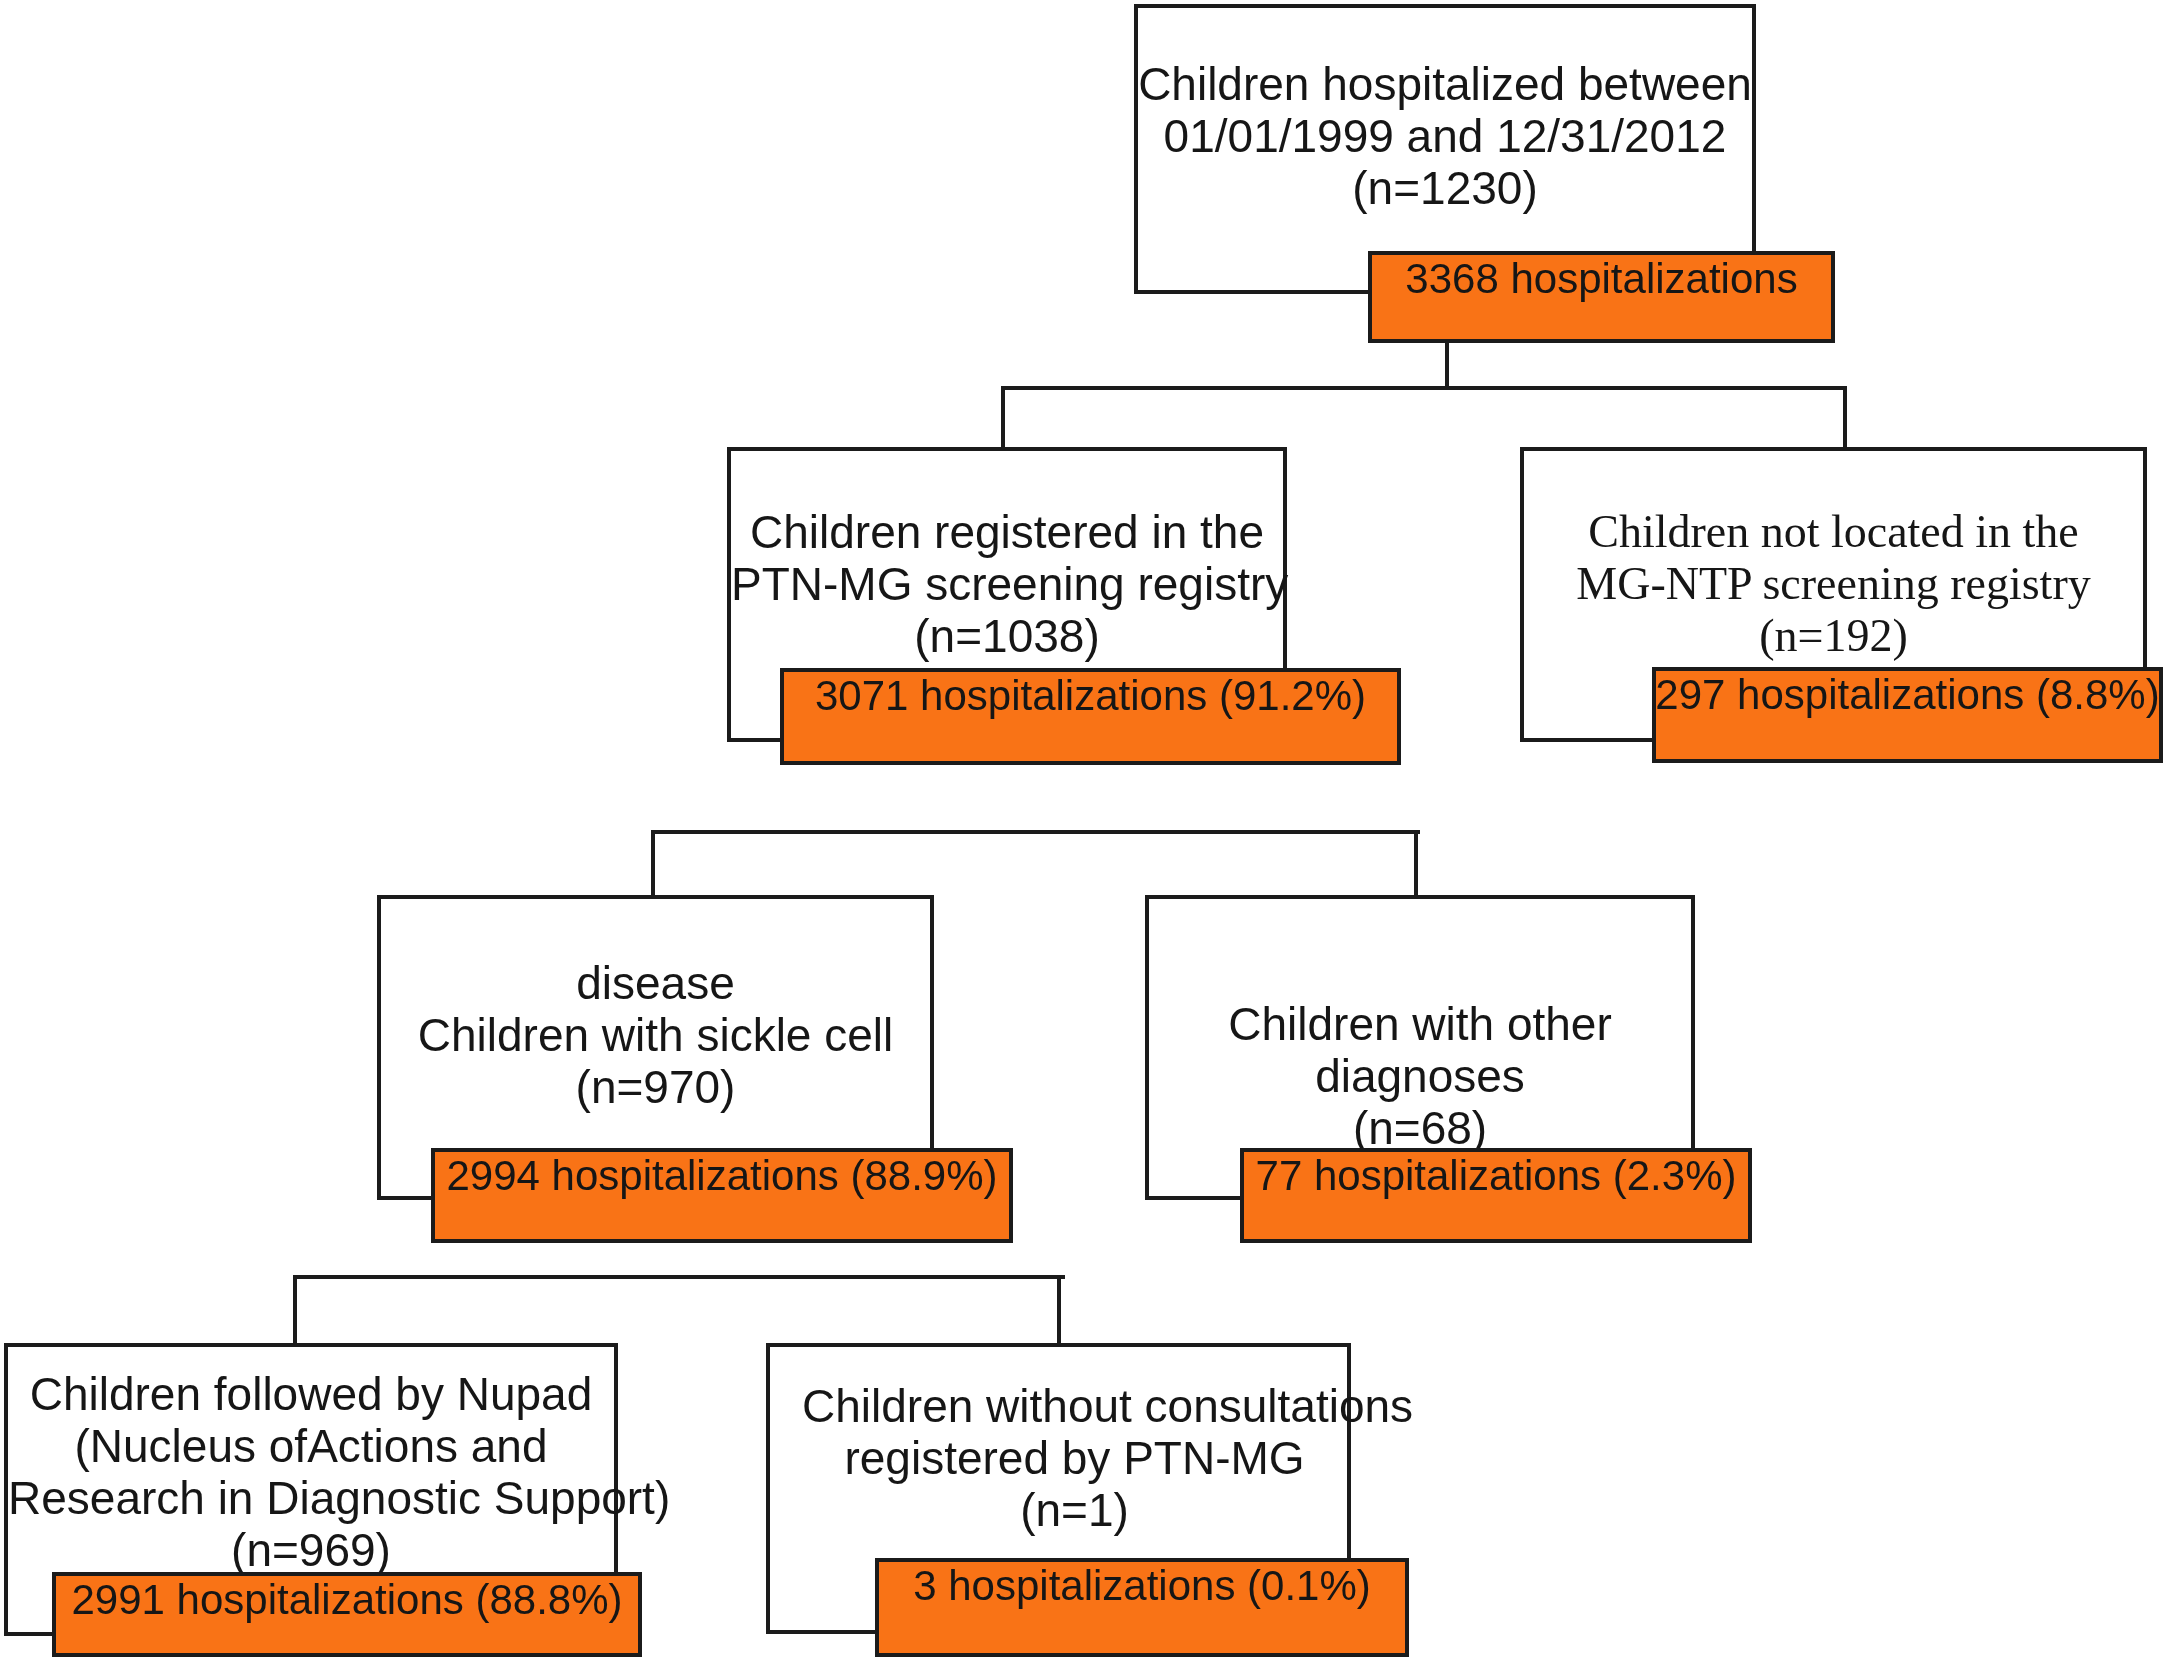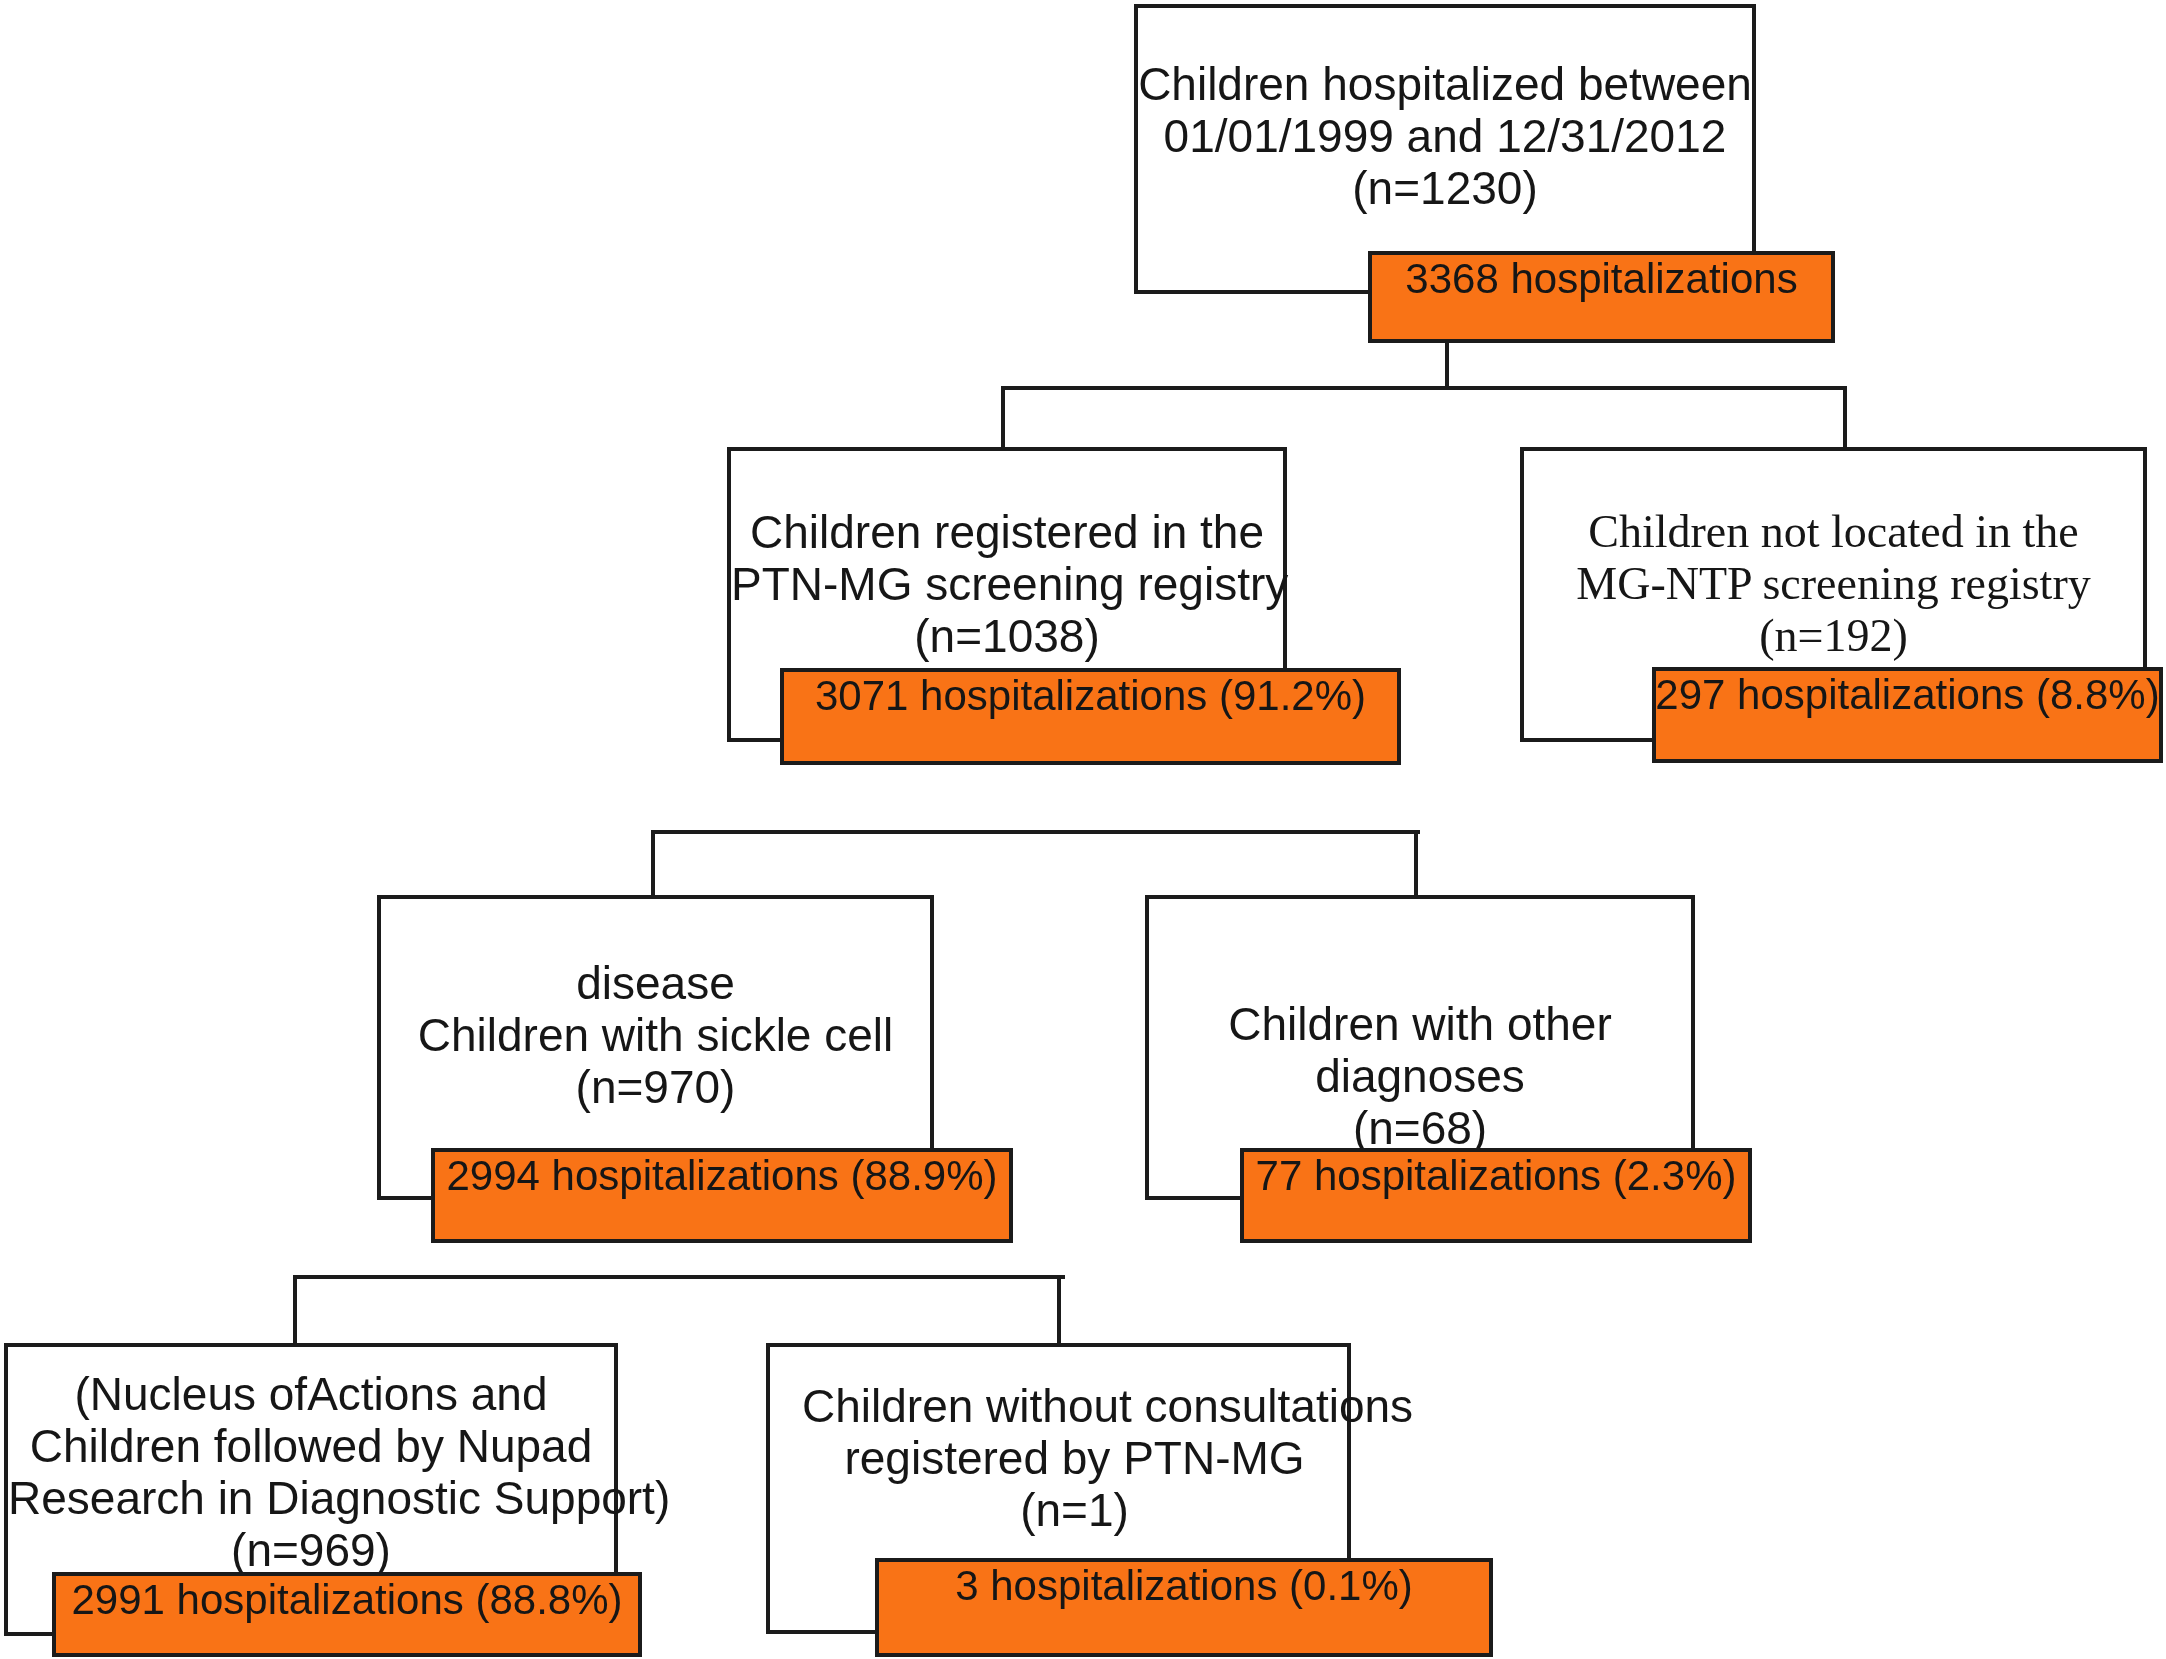--- a/index.html
+++ b/index.html
@@ -120,34 +120,34 @@
       <div class="ln">diagnoses</div>
       <div class="ln">(n=68)</div>
     </div>
   </div>
   <div class="stat" style="left:1240px; top:1148px; width:512px; height:95px;">
     <span>77 hospitalizations (2.3%)</span>
   </div>
 
   <div class="node" style="left:4px; top:1343px; width:614px; height:293px;">
     <div class="lines" style="top:21px;">
+      <div class="ln">Children followed by Nupad</div>
       <div class="ln">(Nucleus ofActions and</div>
-      <div class="ln">Children followed by Nupad</div>
       <div class="ln">Research in Diagnostic Support)</div>
       <div class="ln">(n=969)</div>
     </div>
   </div>
   <div class="stat" style="left:52px; top:1572px; width:590px; height:85px;">
     <span>2991 hospitalizations (88.8%)</span>
   </div>
 
   <div class="node" style="left:766px; top:1343px; width:585px; height:291px;">
     <div class="lines" style="top:33px;margin-left:32px;">
       <div class="ln">Children without consultations</div>
       <div class="ln">registered by PTN-MG</div>
       <div class="ln">(n=1)</div>
     </div>
   </div>
-  <div class="stat" style="left:875px; top:1558px; width:618px; height:99px;">
+  <div class="stat" style="left:875px; top:1558px; width:534px; height:99px;">
     <span>3 hospitalizations (0.1%)</span>
   </div>
 
 </div>
 
 </body></html>

